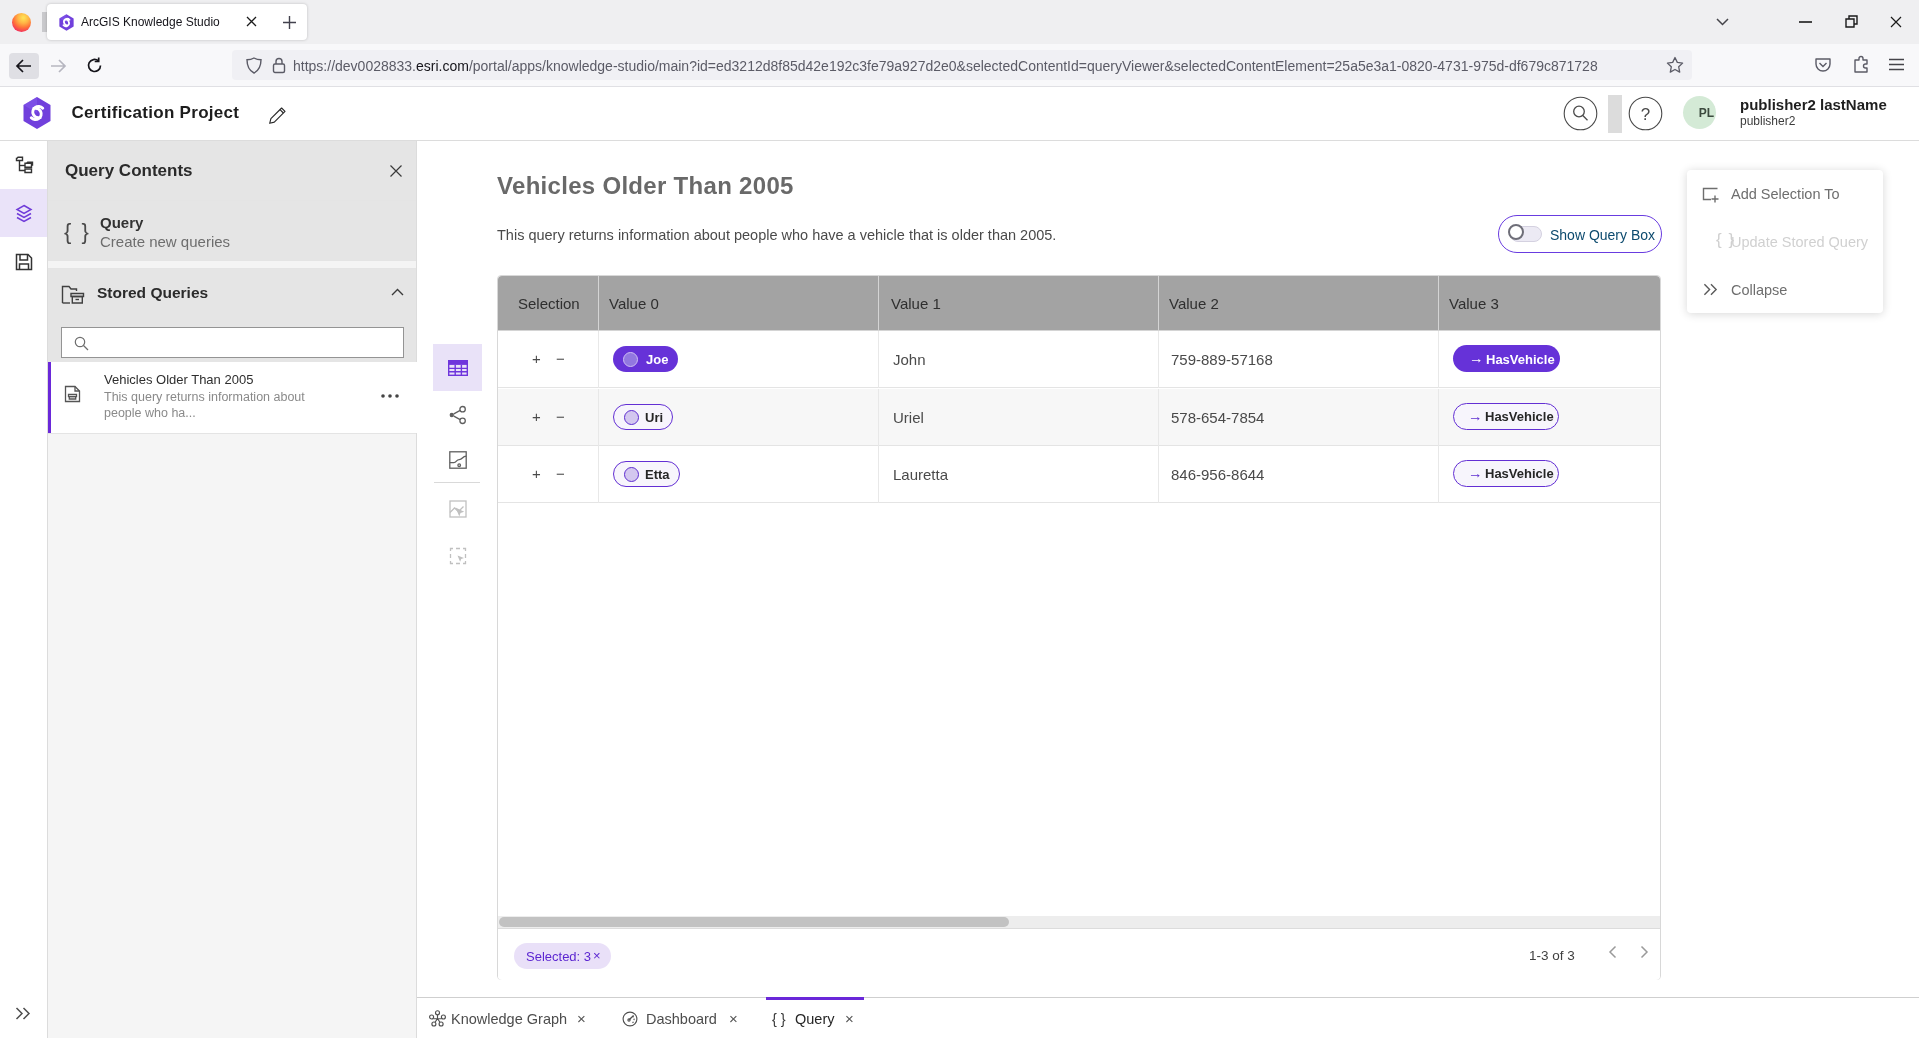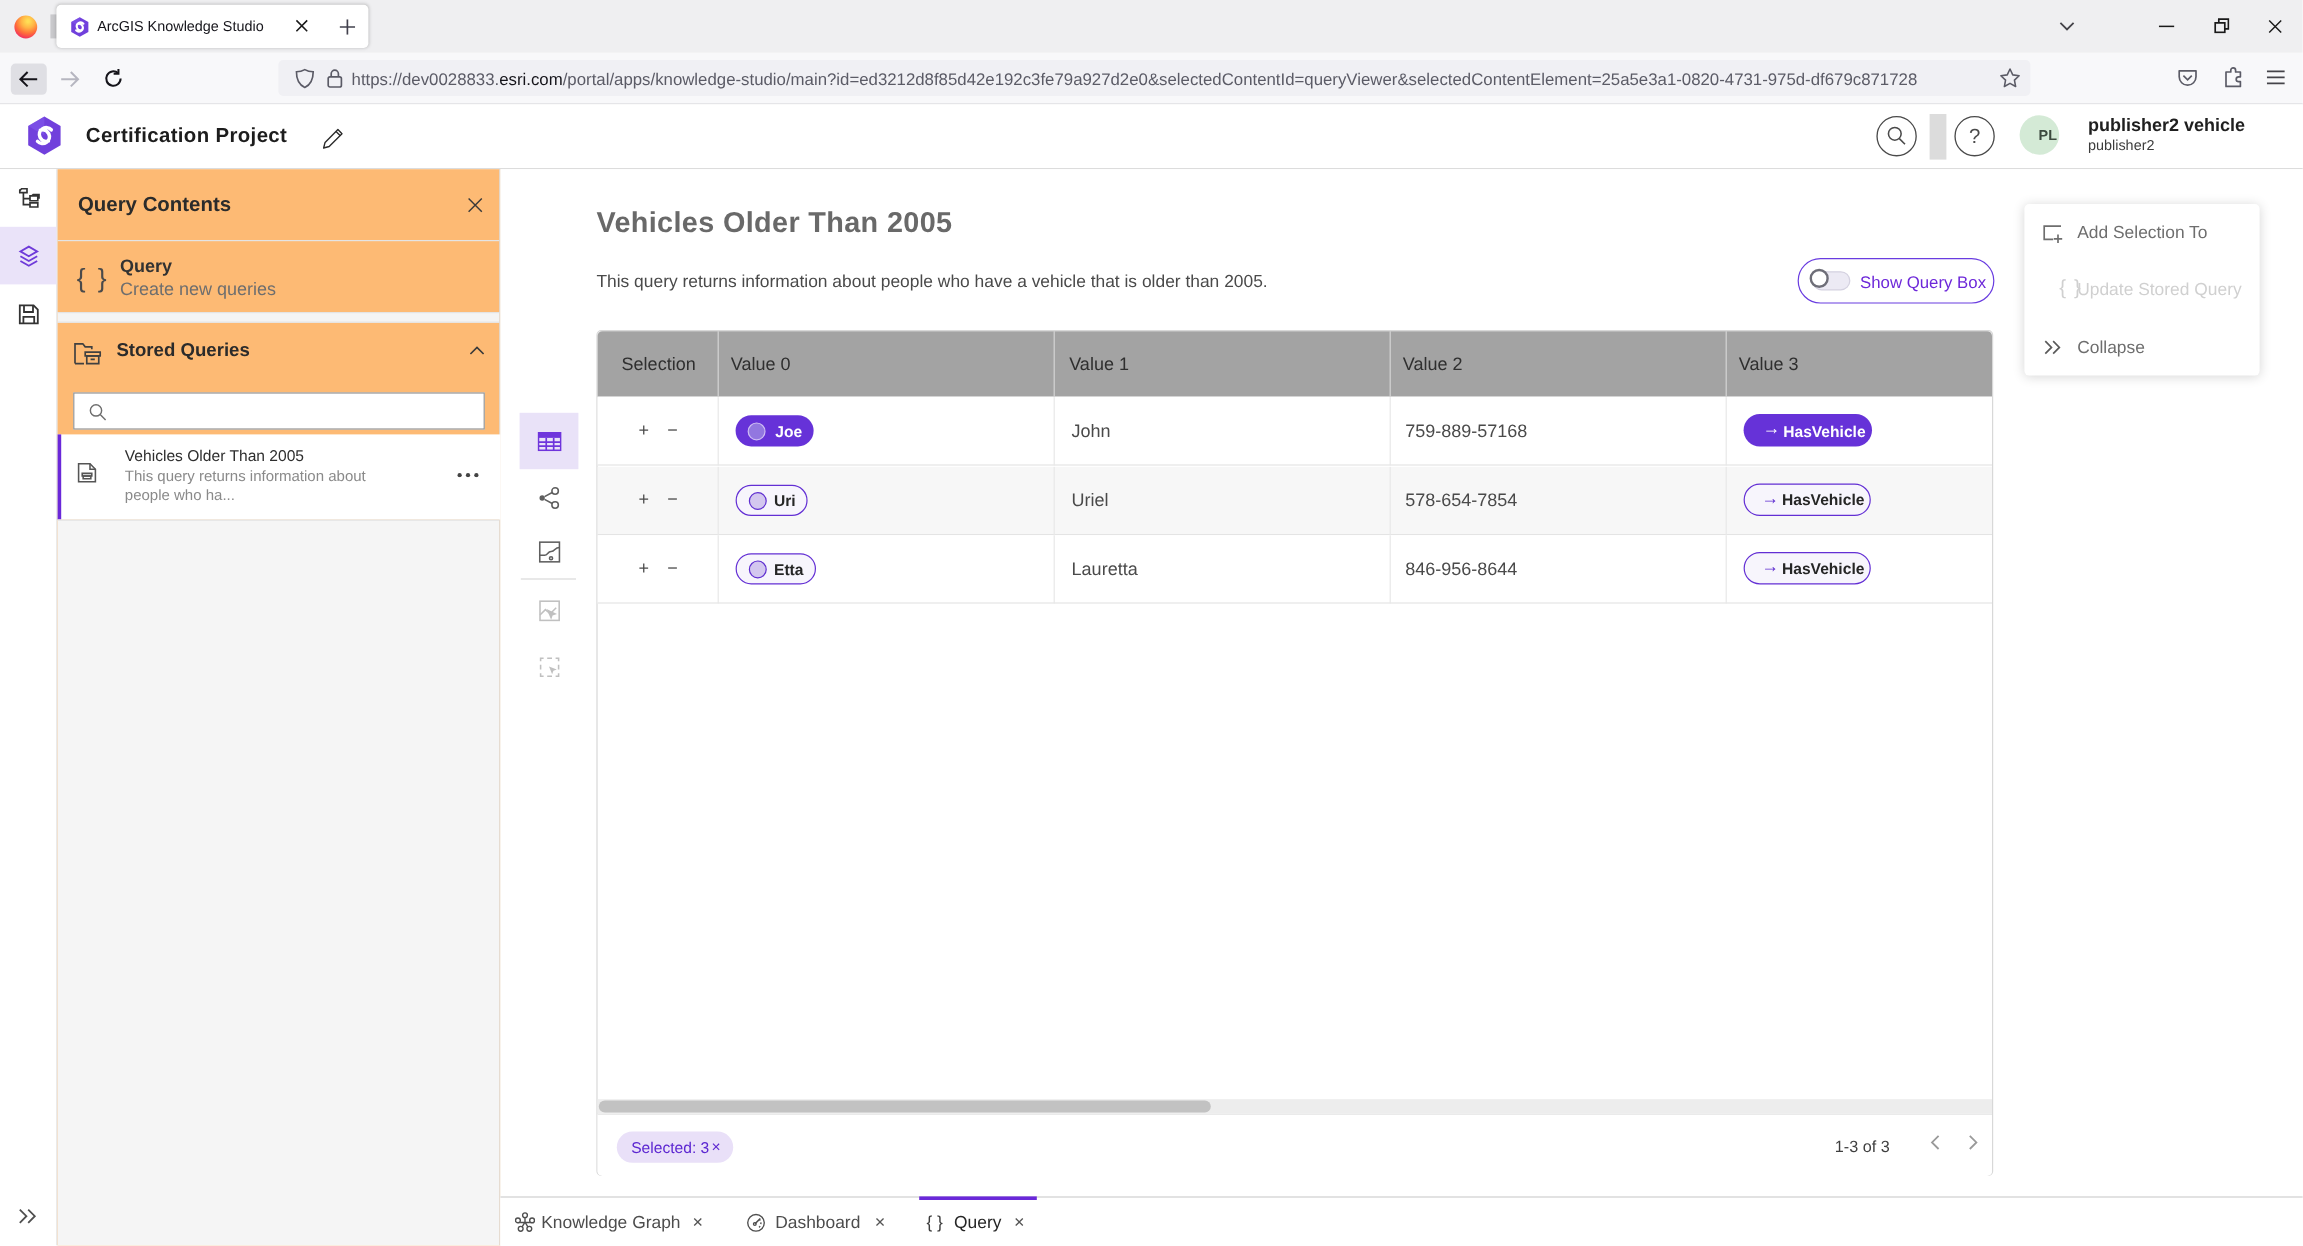--- a/index.html
+++ b/index.html
@@ -21,41 +21,41 @@
 .appheader { position:absolute; left:0; top:87px; width:1919px; height:54px; background:#fff; border-bottom:1px solid #dcdcdc; }
 .apptitle { position:absolute; left:71.5px; top:16px; font-size:17px; font-weight:700; color:#1d1d1d; letter-spacing:0.3px; }
 .username { position:absolute; left:1740px; top:9px; font-size:15px; font-weight:700; color:#1f1f1f; white-space:nowrap; }
 .userrole { position:absolute; left:1740px; top:27px; font-size:12px; color:#3c3c3c; }
 
 
 .rail { position:absolute; left:0; top:141px; width:48px; height:897px; background:#fff; border-right:1px solid #dcdcdc; }
 .railsel { position:absolute; left:0; top:48px; width:47px; height:48px; background:#eae3f9; }
 
 
-.panel { position:absolute; left:48px; top:141px; width:369px; height:897px; background:#fdba74; border-right:1px solid #dcdcdc; }
+.panel { position:absolute; left:48px; top:141px; width:369px; height:897px; background:#e5e5e5; border-right:1px solid #dcdcdc; }
 .paneltitle { position:absolute; left:17px; top:20px; font-size:17px; font-weight:700; color:#2b2b2b; }
 .divider { position:absolute; left:0; width:368px; height:1px; background:#e4e4e4; }
 .sectiongap { position:absolute; left:0; top:119px; width:368px; height:9px; background:#f4f4f4; border-top:1px solid #e4e4e4; border-bottom:1px solid #e4e4e4; }
 .qtitle { position:absolute; left:52px; top:73px; font-size:15px; font-weight:700; color:#323232; }
 .qsub   { position:absolute; left:52px; top:92px; font-size:15px; color:#6e6e6e; }
 .braces { position:absolute; left:16px; top:78px; font-size:22px; color:#4a4a4a; letter-spacing:2px; }
 .sqtitle { position:absolute; left:49px; top:143px; font-size:15.5px; font-weight:700; color:#2b2b2b; }
 .searchbox { position:absolute; left:13px; top:186px; width:343px; height:31px; border:1px solid #949494; background:#fff; }
 .itemsel { position:absolute; left:0px; top:221px; width:369px; height:71px; background:#fff; }
 .itembar { position:absolute; left:0; top:0; width:3px; height:71px; background:#6a28d9; }
 .itemtitle { position:absolute; left:56px; top:10px; font-size:13px; font-weight:500; color:#2e2e2e; }
 .itemdesc { position:absolute; left:56px; top:28px; font-size:12.5px; color:#8a8a8a; line-height:15.5px; }
 .panelrest { position:absolute; left:0; top:292px; width:368px; height:605px; background:#f5f5f5; border-top:1px solid #e4e4e4; }
 
 
 .main { position:absolute; left:417px; top:141px; width:1502px; height:897px; background:#fff; }
 .h1 { position:absolute; left:80px; top:31px; font-size:24px; font-weight:700; color:#696969; letter-spacing:0.3px; }
 .desc { position:absolute; left:80px; top:86px; font-size:14.5px; color:#4a4a4a; }
 .togglepill { position:absolute; left:1081px; top:74px; width:164px; height:38px; border:1px solid #693ce0; border-radius:19px; }
-.togglelabel { position:absolute; left:51px; top:11px; font-size:14px; color:#6d28d9; white-space:nowrap; }
+.togglelabel { position:absolute; left:51px; top:11px; font-size:14px; color:#0c4a6e; white-space:nowrap; }
 .track { position:absolute; left:11px; top:10px; width:32px; height:16px; background:#eceaf4; border:1px solid #d4d1e0; border-radius:8px; }
 .knob { position:absolute; left:-3px; top:-3px; width:16px; height:16px; background:#fff; border:2.5px solid #6e6e78; border-radius:50%; }
 
 
 .toolbar { position:absolute; left:16px; top:203px; width:49px; }
 .toolsel { position:absolute; left:0; top:0; width:49px; height:47px; background:#e9e2f8; }
 
 
 .tablebox { position:absolute; left:80px; top:134px; width:1164px; height:705px; border:1px solid #d8d8d8; border-radius:4px; }
 .thead { position:absolute; left:0; top:0; width:1162px; height:55px; background:#a3a3a3; border-bottom:1px solid #d4d4d4; border-radius:4px 4px 0 0; }
@@ -178,21 +178,21 @@
         <circle cx="16" cy="15.5" r="5.3" fill="none" stroke="#4a4a4a" stroke-width="1.3"></circle>
         <path d="M19.8 19.5 L24.5 24.2" stroke="#4a4a4a" stroke-width="1.3"></path>
       </svg>
     <div class="abs" style="left:1608px;top:8px;width:1px;height:38px;background:#dcdcdc;"></div>
     <svg style="left:1628px;top:9px;" width="35" height="35" viewBox="0 0 35 35">
         <circle cx="17.5" cy="17.5" r="16.3" fill="none" stroke="#4a4a4a" stroke-width="1.1"></circle>
         <text x="17.5" y="23.5" font-family="Liberation Sans" font-size="17" fill="#4a4a4a" text-anchor="middle">?</text>
       </svg>
     <div class="abs" style="left:1683px;top:9px;width:33px;height:33px;border-radius:50%;background:#d4ead6;"></div>
     <div class="abs" style="left:1683px;top:19px;width:33px;text-align:center;font-size:12px;font-weight:700;color:#3c4a3e;">PL</div>
-    <div class="username">publisher2 vehicle</div>
+    <div class="username">publisher2 lastName</div>
     <div class="userrole">publisher2</div>
   </div>
 
   <div class="rail">
     <div class="railsel"></div>
     <svg style="left:14px;top:14px;" width="20" height="20" viewBox="0 0 20 20" fill="none" stroke="#333" stroke-width="1.4">
       <path d="M2.5 5.5 h6 v-3.2 h-4.5 l-1.5 1.5 Z M2.5 2.8 v2.7"></path>
       <path d="M5.5 5.5 V15.5 H11"></path>
         <path d="M5.5 10.5 H11"></path>
       <path d="M11 8.3 h6.5 v4 H11 Z M12.5 8.3 l1.2-1.2 h4.8 v3.6"></path>

